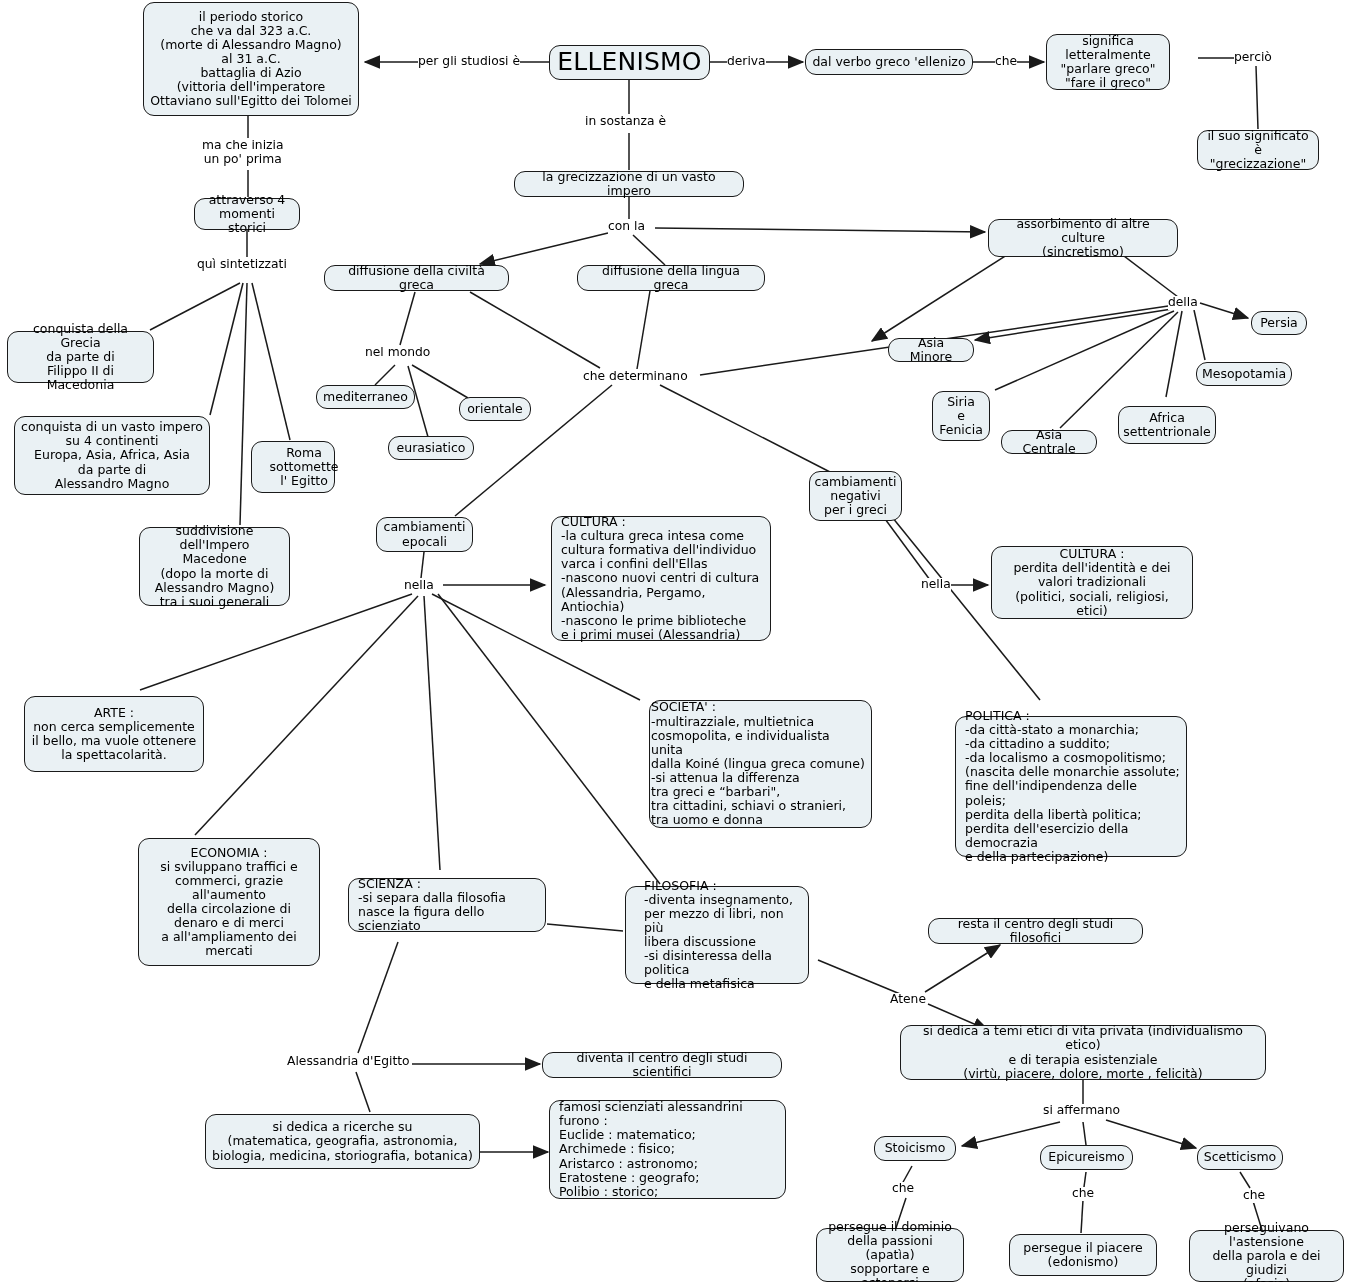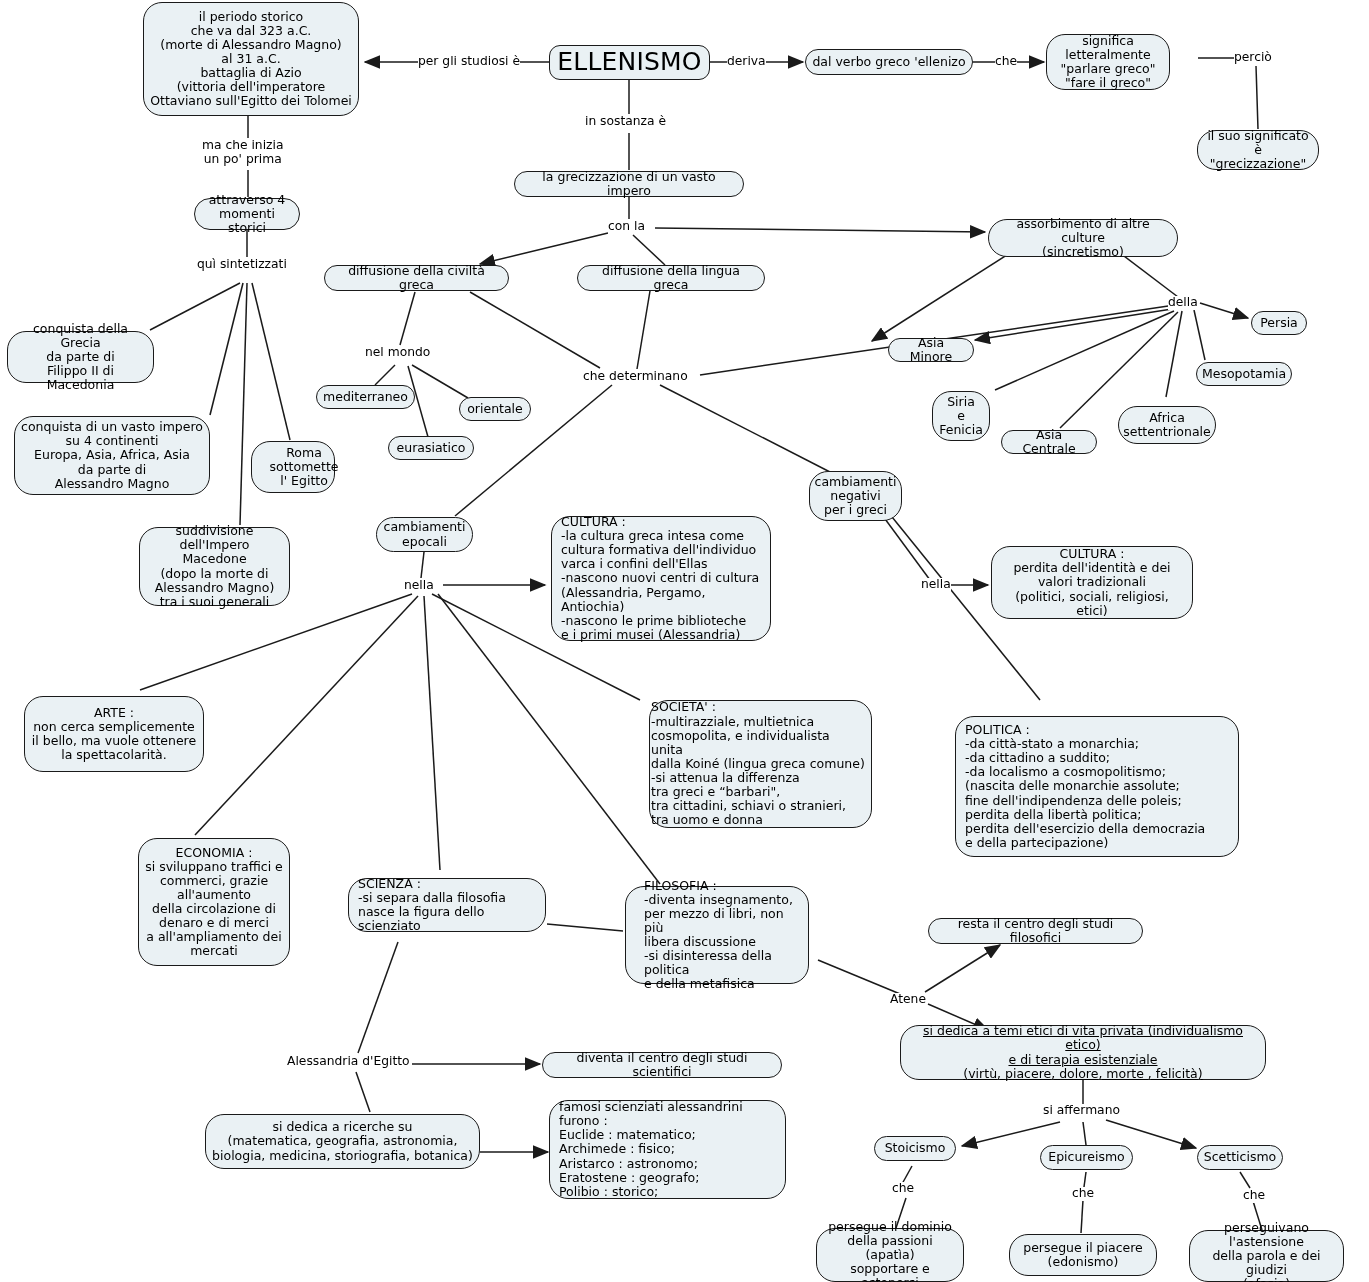--- a/index.html
+++ b/index.html
@@ -1,20 +1,20 @@
 <!DOCTYPE html>
 <html><head>
 <meta charset="utf-8">
 <style>
   html,body{margin:0;padding:0;background:#ffffff;}
   #map{position:relative;width:1369px;height:1282px;background:#ffffff;
        font-family:"DejaVu Sans","Liberation Sans",sans-serif;overflow:hidden;}
   #edges{position:absolute;left:0;top:0;width:1369px;height:1282px;pointer-events:none;}
   .node{position:absolute;box-sizing:border-box;background:#eaf1f4;border:1px solid #1a1a1a;
-        border-radius:19px;color:#000;text-align:center;display:flex;align-items:center;
+        border-radius:11px;color:#000;text-align:center;display:flex;align-items:center;
         justify-content:center;padding:3px 6px;line-height:1.13;font-size:12.5px;
         white-space:pre-line;}
   .node.left{text-align:left;justify-content:flex-start;}
   .title{font-size:25px;border-radius:11px;letter-spacing:.2px;padding:2px 10px;}
   .lbl{position:absolute;font-size:12.3px;color:#000000;background:#ffffff;
        white-space:pre;line-height:1.1;text-align:center;}
 </style>
 </head>
 <body>
 
@@ -219,21 +219,21 @@
 -nascono nuovi centri di cultura
 (Alessandria, Pergamo, Antiochia)
 -nascono le prime biblioteche
  e i primi musei (Alessandria)</div>
 
   <div class="node" style="left:991px;top:546px;width:202px;height:73px;">CULTURA :
 perdita dell'identità e dei
 valori tradizionali
 (politici, sociali, religiosi, etici)</div>
 
-  <div class="node left" style="left:955px;top:716px;width:284px;height:141px;padding-left:9px;">POLITICA :
+  <div class="node left" style="left:955px;top:716px;width:232px;height:141px;padding-left:9px;">POLITICA :
 -da città-stato a monarchia;
 -da cittadino a suddito;
 -da localismo a cosmopolitismo;
 (nascita delle monarchie assolute;
 fine dell'indipendenza delle poleis;
 perdita della libertà politica;
 perdita dell'esercizio della democrazia
 e della partecipazione)</div>
 
   <div class="node" style="left:24px;top:696px;width:180px;height:76px;">ARTE :
@@ -243,21 +243,21 @@
 
   <div class="node left" style="left:649px;top:700px;width:223px;height:128px;padding-left:1px;">SOCIETA' :
 -multirazziale, multietnica
 cosmopolita, e individualista unita
  dalla Koiné (lingua greca comune)
 -si attenua la differenza
 tra greci e “barbari",
 tra cittadini, schiavi o stranieri,
 tra uomo e donna</div>
 
-  <div class="node" style="left:138px;top:838px;width:152px;height:128px;">ECONOMIA :
+  <div class="node" style="left:138px;top:838px;width:182px;height:128px;">ECONOMIA :
 si sviluppano traffici e
 commerci, grazie
 all'aumento
 della circolazione di
 denaro e di merci
 a all'ampliamento dei
 mercati</div>
 
   <div class="node left" style="left:348px;top:878px;width:198px;height:54px;padding-left:9px;">SCIENZA :
 -si separa dalla filosofia
@@ -265,21 +265,21 @@
 
   <div class="node left" style="left:625px;top:886px;width:184px;height:98px;padding-left:18px;">FILOSOFIA :
 -diventa insegnamento,
 per mezzo di libri, non più
 libera discussione
 -si disinteressa della politica
 e della metafisica</div>
 
   <div class="node" style="left:928px;top:918px;width:215px;height:26px;">resta il centro degli studi filosofici</div>
 
-  <div class="node" style="left:900px;top:1025px;width:366px;height:55px;text-decoration:underline;">si dedica a temi etici di vita privata (individualismo etico)
+  <div class="node" style="left:900px;top:1025px;width:366px;height:55px;">si dedica a temi etici di vita privata (individualismo etico)
 e di terapia esistenziale
 (virtù, piacere, dolore, morte , felicità)</div>
 
   <div class="node" style="left:874px;top:1136px;width:82px;height:25px;">Stoicismo</div>
 
   <div class="node" style="left:1040px;top:1145px;width:93px;height:25px;">Epicureismo</div>
 
   <div class="node" style="left:1197px;top:1145px;width:86px;height:25px;">Scetticismo</div>
 
   <div class="node" style="left:816px;top:1228px;width:148px;height:54px;">persegue il dominio

